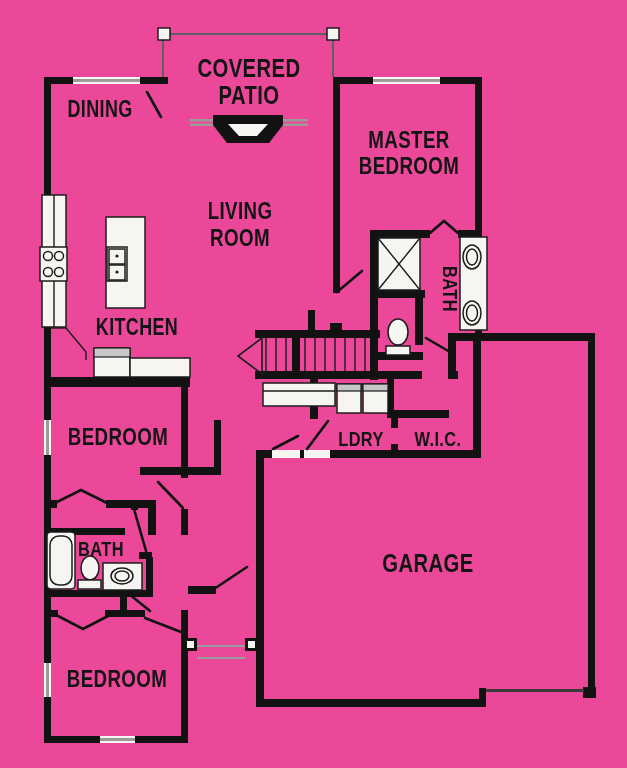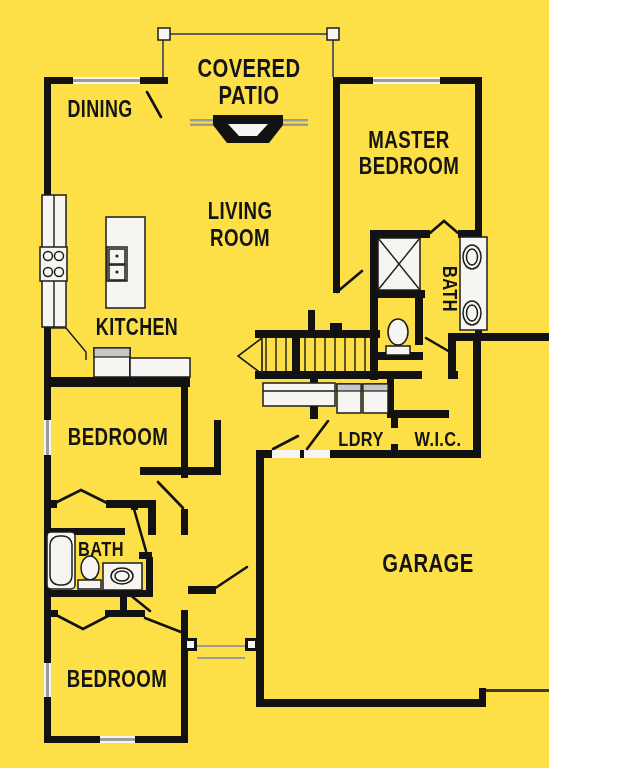--- a/index.html
+++ b/index.html
@@ -1,16 +1,16 @@
 <!DOCTYPE html>
 <html><head>
 <meta charset="utf-8">
 <style>
   html,body{margin:0;padding:0;background:#ffffff;}
-  #stage{position:relative;width:549px;height:768px;background:#fde047;overflow:hidden;
+  #stage{position:relative;width:627px;height:768px;background:#ec4899;overflow:hidden;
          font-family:"Liberation Sans", sans-serif;}
   svg{position:absolute;left:0;top:0;}
   .wall{fill:#121212;}
   .gap{fill:#f6f5f2;}
   .win{fill:#9b9b9b;}
   .thin{stroke:#5f5f5f;stroke-width:2;fill:none;}
   .fix{stroke:#1c1c1c;stroke-width:1.5;fill:#f6f5f2;}
   .fixg{fill:#c7c7c7;stroke:#1c1c1c;stroke-width:1.2;}
   .door{stroke:#121212;stroke-width:2.6;fill:none;stroke-linecap:round;}
   .tread{stroke:#1c1c1c;stroke-width:1.4;}

